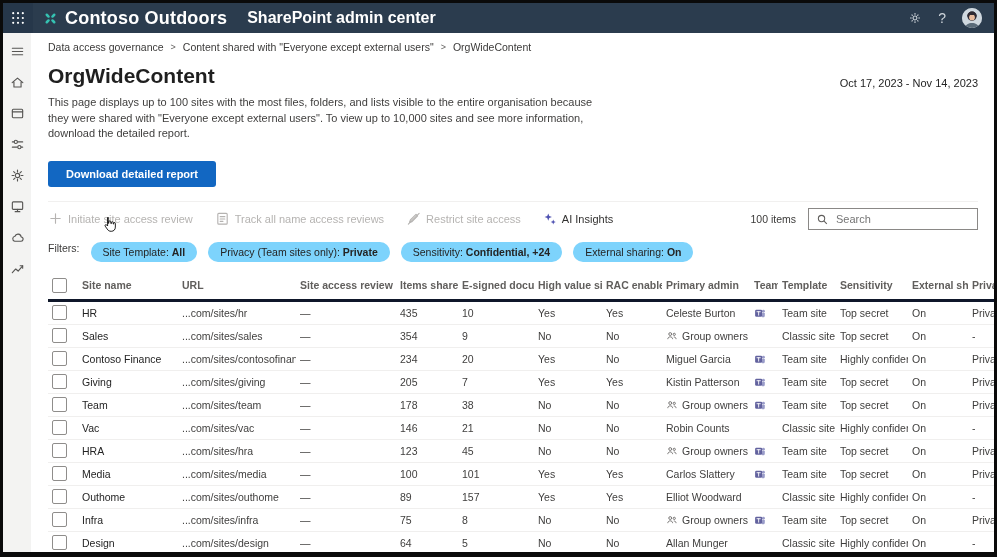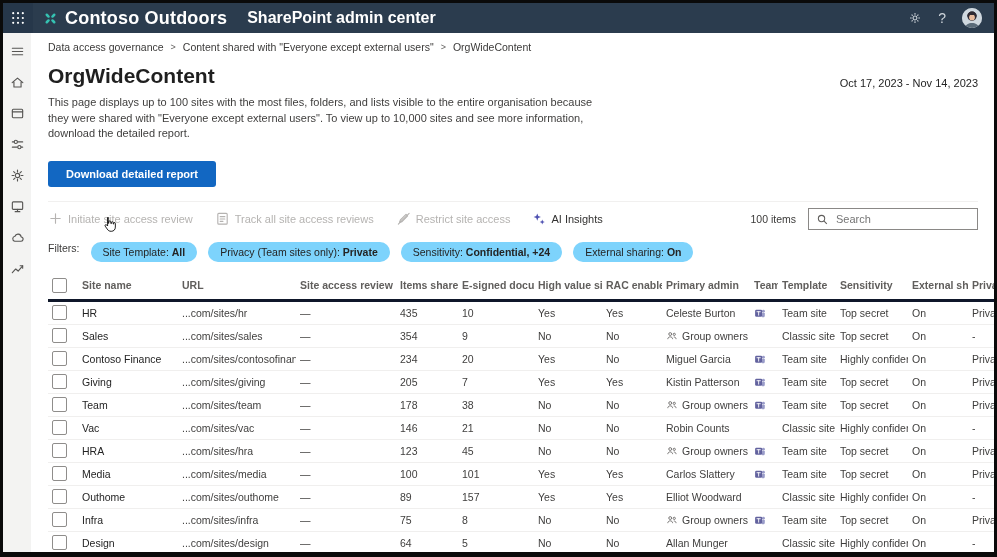--- a/index.html
+++ b/index.html
@@ -185,21 +185,21 @@
             </span>
             <span>Initiate site access review</span>
           </button>
           <button class="tb-btn disabled">
             <span class="ic">
               <svg viewBox="0 0 16 16" width="15" height="15" fill="none" stroke="currentColor" stroke-width="1.2" stroke-linecap="round" stroke-linejoin="round">
                 <rect x="3" y="2.5" width="10" height="11.5" rx="1"></rect>
                 <path d="M5.5 6h5M5.5 8.5h5M5.5 11h3"></path>
               </svg>
             </span>
-            <span>Track all site access reviews</span>
+            <span>Track all name access reviews</span>
           </button>
           <button class="tb-btn disabled">
             <span class="ic">
               <svg viewBox="0 0 16 16" width="15" height="15" fill="none" stroke="currentColor" stroke-width="1.2" stroke-linecap="round" stroke-linejoin="round">
                 <path d="M3.8 12.2l.9-2.6 6-6 1.7 1.7-6 6-2.6.9z"></path>
                 <path d="M2.5 14L14 2.5"></path>
               </svg>
             </span>
             <span>Restrict site access</span>
           </button>

